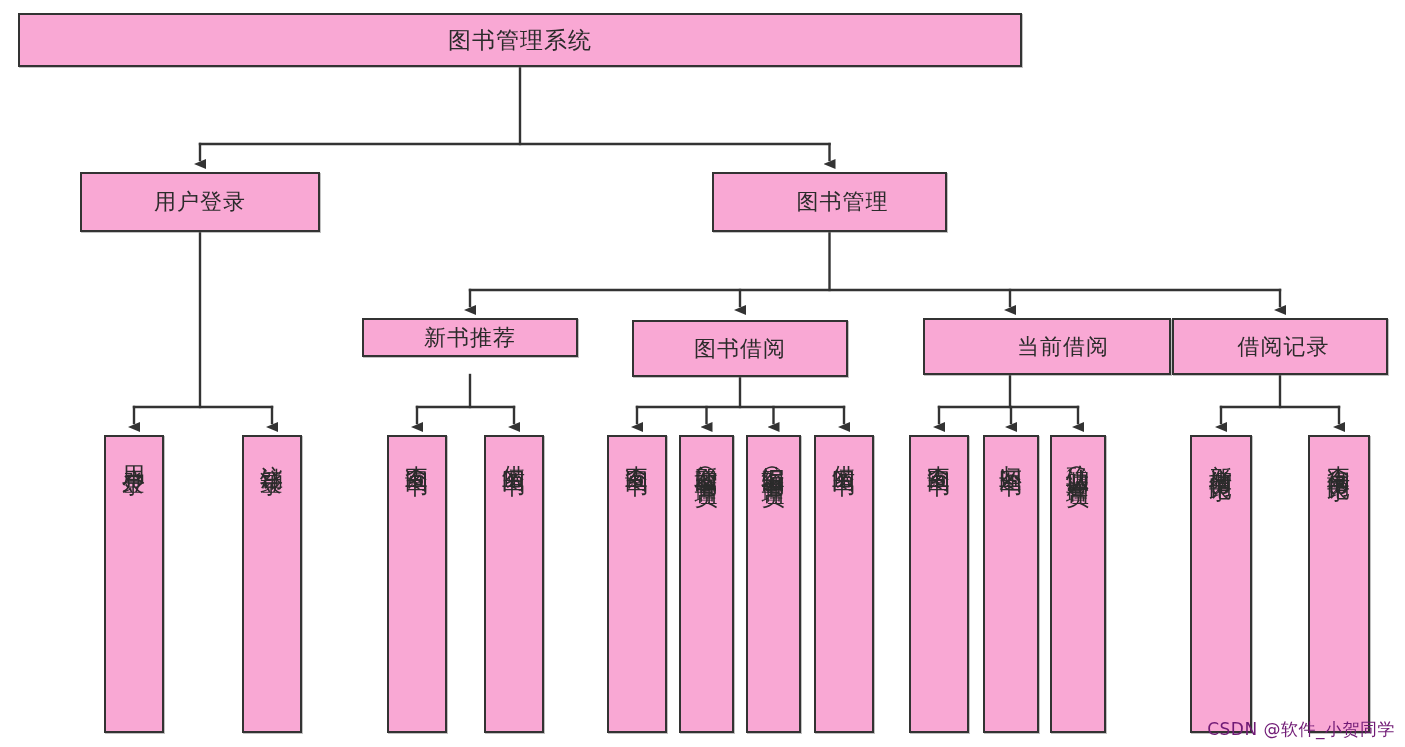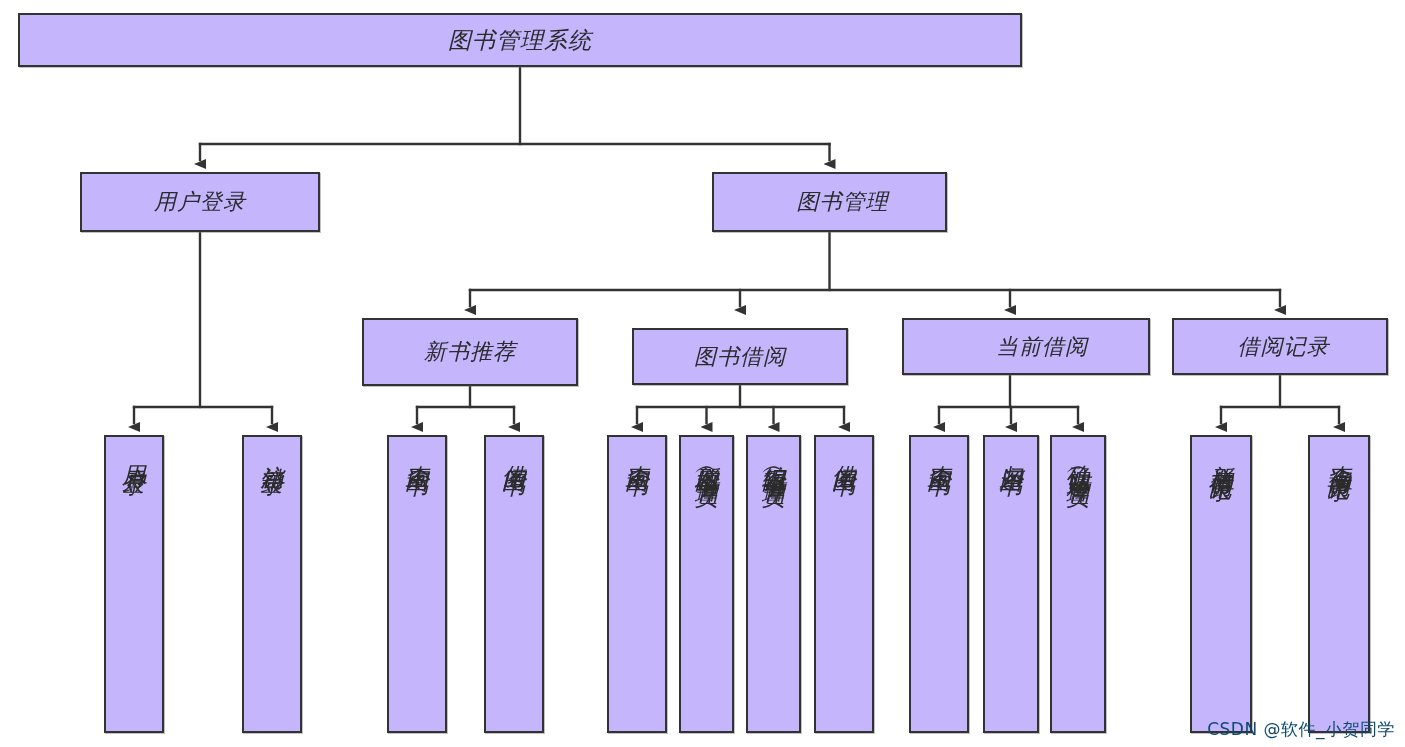--- a/index.html
+++ b/index.html
@@ -19,26 +19,25 @@
     position:absolute;
     left:0; top:0;
     width:1405px;
     height:747px;
     pointer-events:none;
   }
   .node{
     position:absolute;
     box-sizing:border-box;
     border:2.4px solid #333333;
-    background:#c4b5fd;
+    background:#f9a8d4;
     display:flex;
     align-items:center;
     justify-content:center;
     box-shadow:1px 1px 0 rgba(120,120,120,.45);
-    font-style:italic;
   }
   .node .label{
     font-size:22px;
     line-height:1.25;
     letter-spacing:1px;
     color:#2b2b2b;
     text-align:center;
     white-space:nowrap;
   }
   
@@ -58,21 +57,21 @@
     font-size:23px;
     line-height:1.05;
     letter-spacing:3px;
     white-space:nowrap;
   }
   #watermark{
     position:absolute;
     right:10px;
     bottom:6px;
     font-size:17px;
-    color:#0c4a6e;
+    color:#701a75;
     letter-spacing:.5px;
     white-space:nowrap;
     user-select:none;
     margin-left:48px;
   }
 </style>
 </head>
 <body>
 
 <div id="canvas">
@@ -123,27 +122,27 @@
   <div id="nodes">
       <div class="node horiz root" style="left: 18px; top: 13px; width: 1004px; height: 54px;">
         <span class="label">图书管理系统</span>
       </div>
       <div class="node horiz" style="left: 80px; top: 172px; width: 240px; height: 60px;">
         <span class="label">用户登录</span>
       </div>
       <div class="node horiz" style="left: 712px; top: 172px; width: 235px; height: 60px; padding-left: 26px;">
         <span class="label">图书管理</span>
       </div>
-      <div class="node horiz" style="left: 362px; top: 318px; width: 216px; height: 68px;">
+      <div class="node horiz" style="left: 362px; top: 318px; width: 216px; height: 39px;">
         <span class="label">新书推荐</span>
       </div>
-      <div class="node horiz" style="left: 632px; top: 328px; width: 216px; height: 57px;">
+      <div class="node horiz" style="left: 632px; top: 320px; width: 216px; height: 57px;">
         <span class="label">图书借阅</span>
       </div>
-      <div class="node horiz" style="left: 902px; top: 318px; width: 248px; height: 57px; padding-left: 32px;">
+      <div class="node horiz" style="left: 923px; top: 318px; width: 248px; height: 57px; padding-left: 32px;">
         <span class="label">当前借阅</span>
       </div>
       <div class="node horiz" style="left: 1172px; top: 318px; width: 216px; height: 57px; padding-left: 7px;">
         <span class="label">借阅记录</span>
       </div>
       <div class="node vert" style="left: 104px; top: 435px; width: 60px; height: 298px;">
         <span class="label">用户登录</span>
       </div>
       <div class="node vert" style="left: 242px; top: 435px; width: 60px; height: 298px;">
         <span class="label">注销登录</span>

